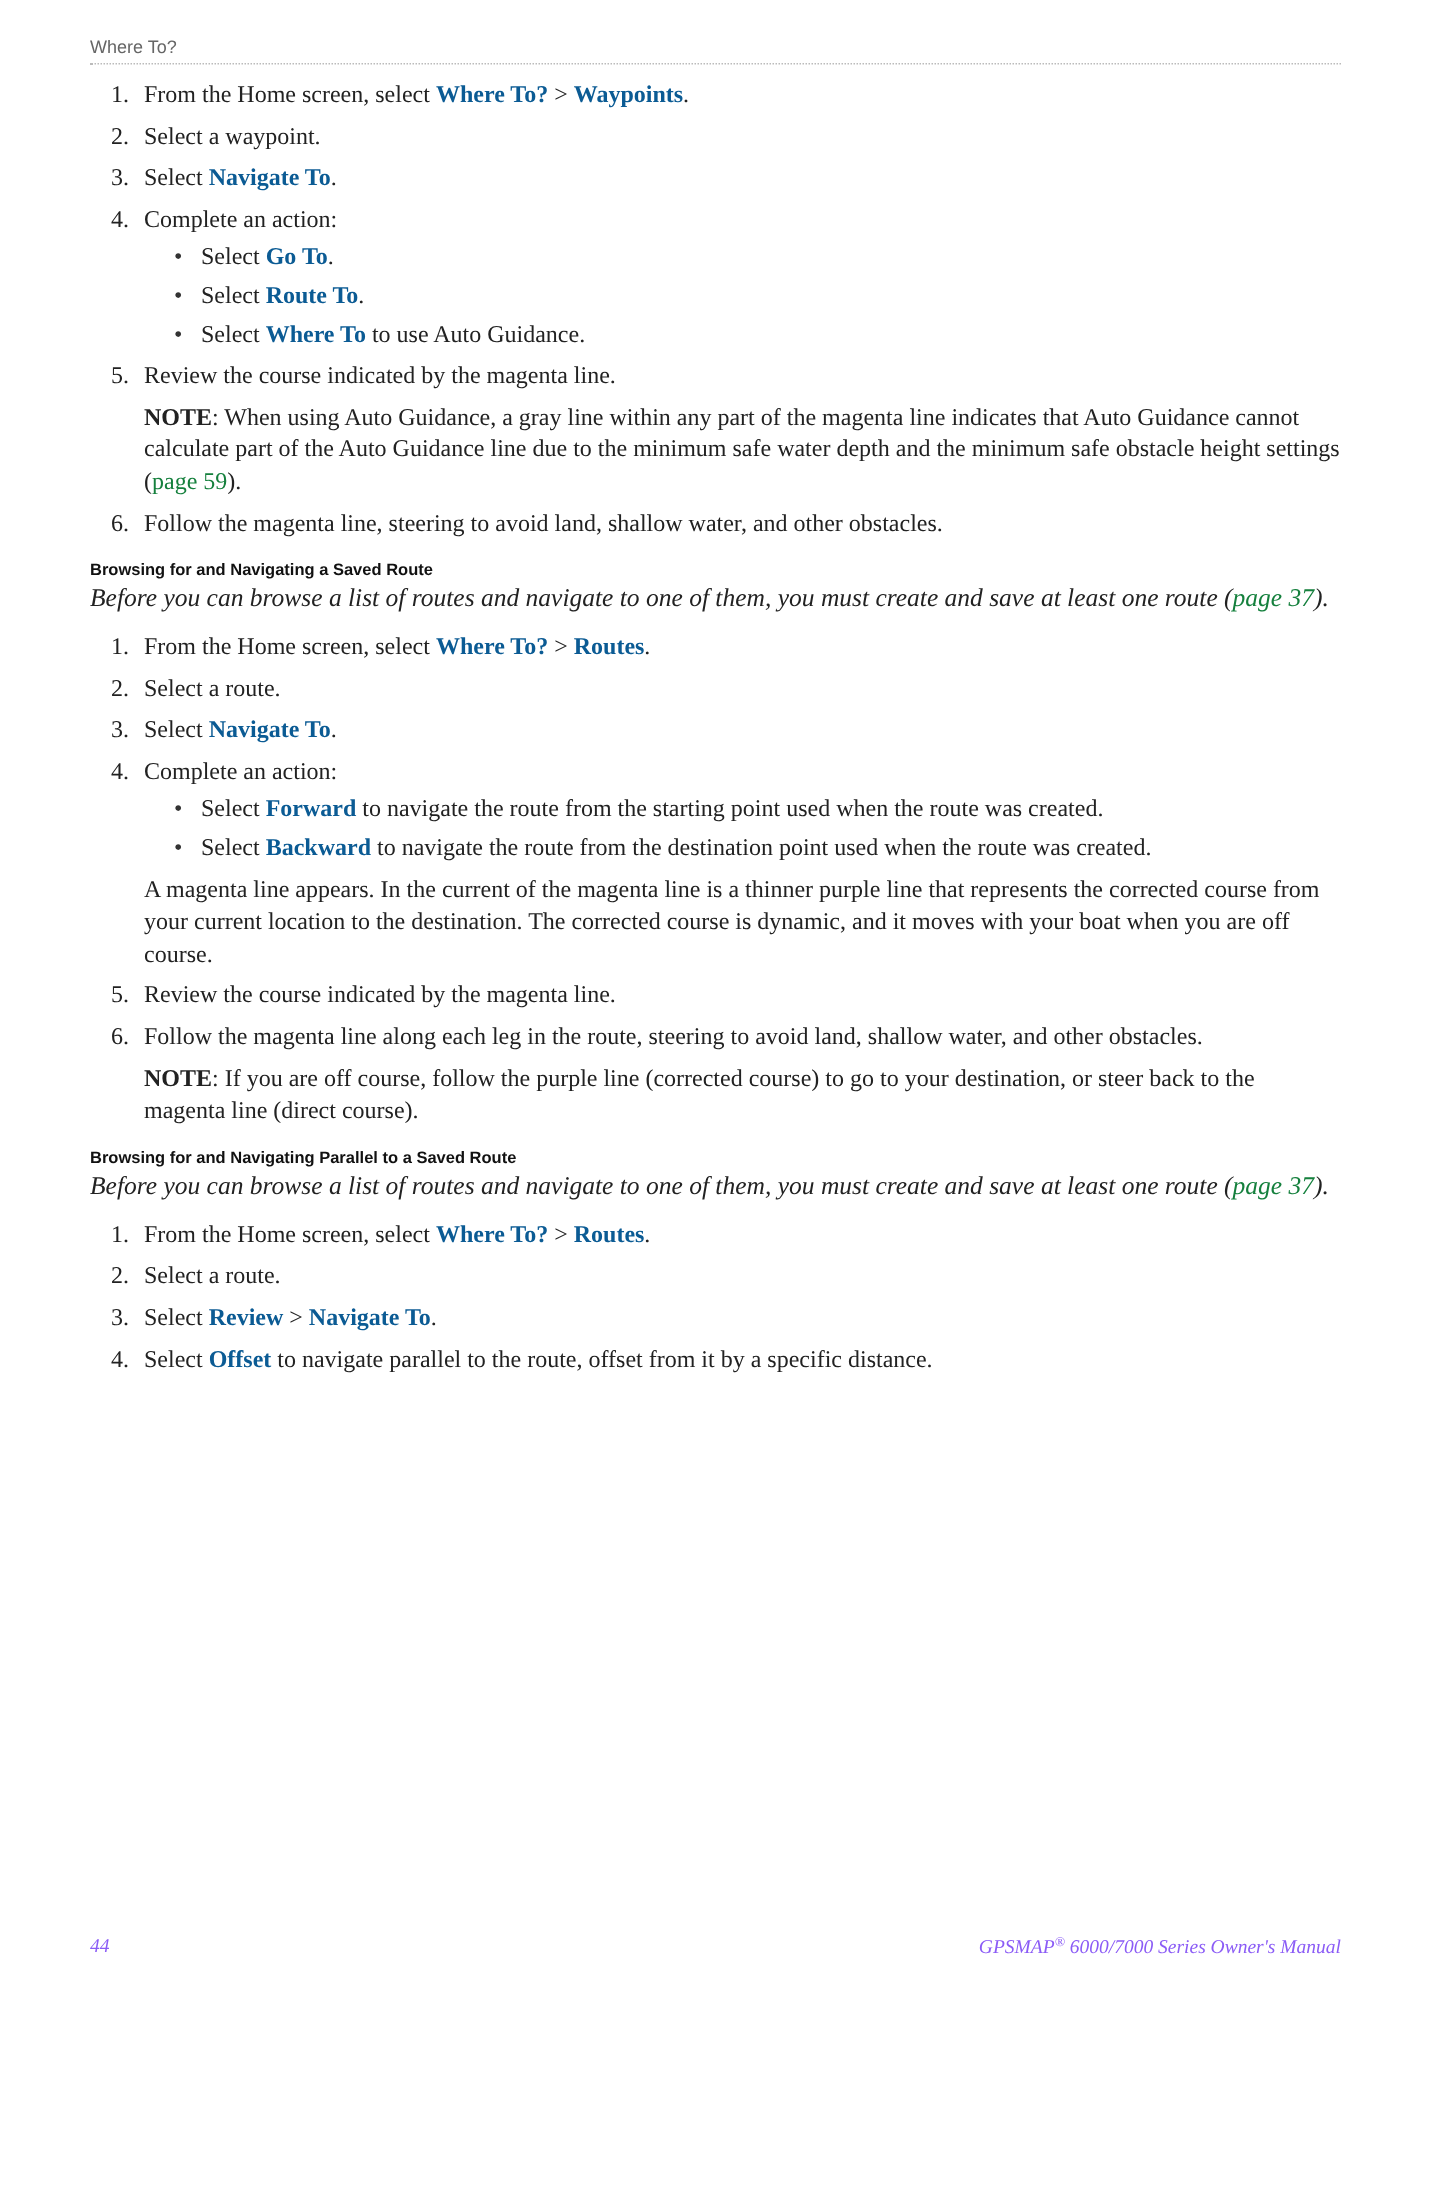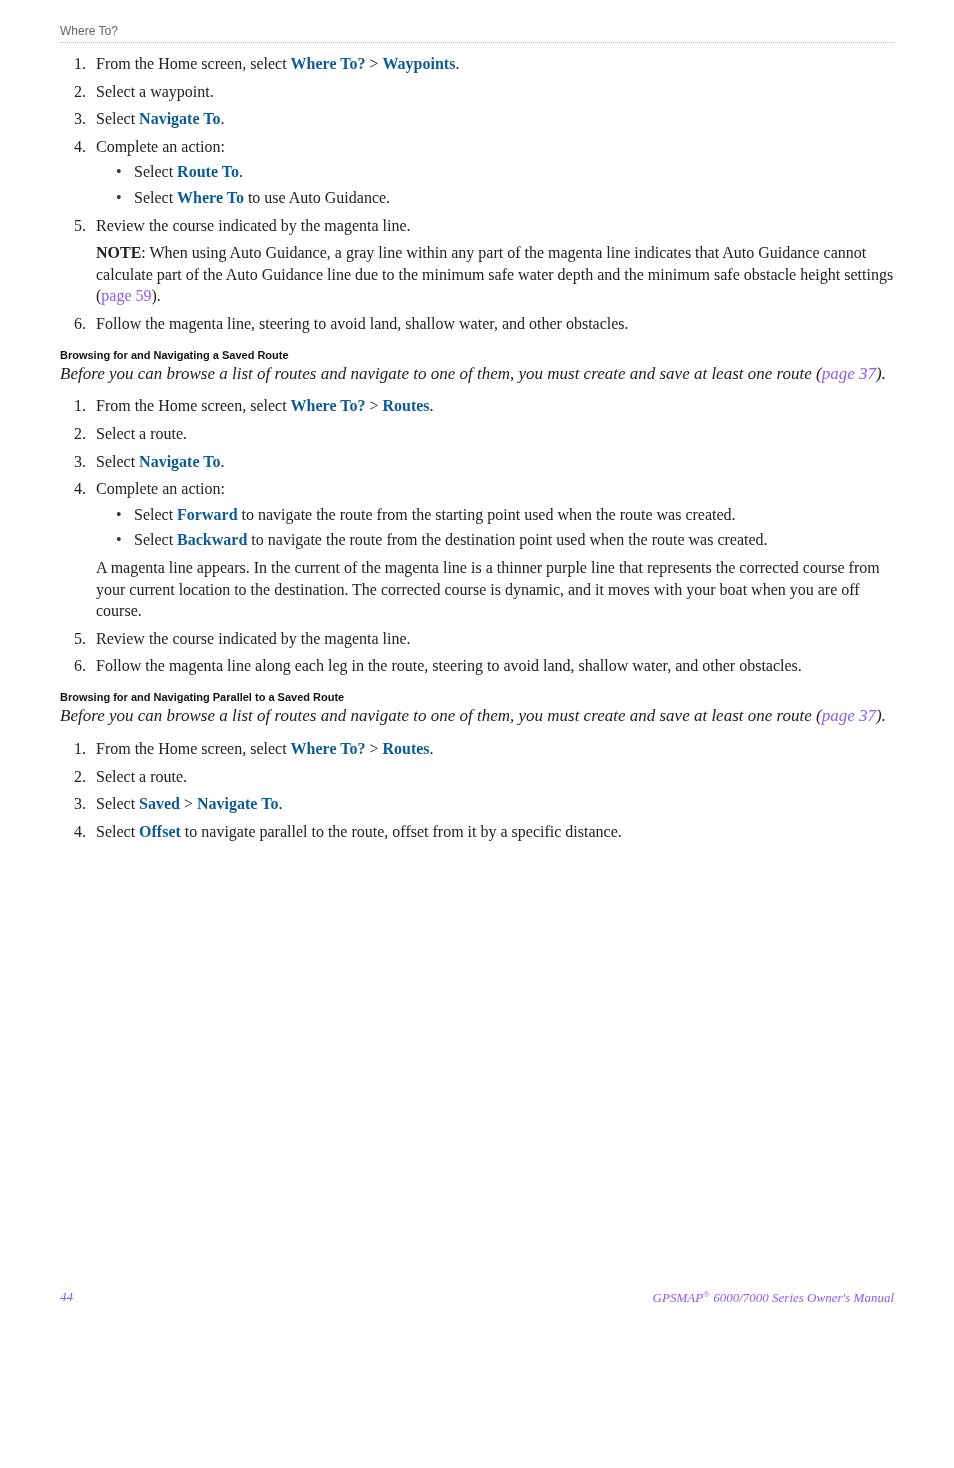--- a/index.html
+++ b/index.html
@@ -5,21 +5,21 @@
   * { box-sizing: border-box; margin: 0; padding: 0; }
   html, body { width: 954px; height: 1468px; background: #fff; font-family: Georgia, 'Times New Roman', serif; color: #222; }
   .page { padding: 24px 60px 0 60px; width: 954px; height: 1340px; position: relative; }
   .running-head { font-family: Arial, Helvetica, sans-serif; font-size: 12px; color: #666; padding-bottom: 4px; border-bottom: 1px dotted #bbb; margin-bottom: 10px; }
   ol.main { list-style: decimal; padding-left: 30px; }
   ol.main > li { font-size: 16px; line-height: 1.35; margin-bottom: 6px; padding-left: 6px; }
   ul.sub { list-style: none; padding-left: 20px; margin-top: 4px; margin-bottom: 2px; }
   ul.sub > li { font-size: 16px; line-height: 1.35; margin-bottom: 4px; }
   ul.sub > li::before { content: "•"; display: inline-block; width: 18px; color: #333; }
   .bold-link { color: #0b5b94; font-weight: bold; }
-  .page-link { color: #8b5cf6; }
+  .page-link { color: #15803d; }
   .note-label { font-weight: bold; }
   .li-body { margin-top: 6px; }
   .section-head { font-family: Arial, Helvetica, sans-serif; font-weight: bold; font-size: 11px; margin-top: 14px; margin-bottom: 2px; color: #111; }
   .intro { font-size: 17px; line-height: 1.35; margin-bottom: 10px; font-style: italic; }
   .gt { color: #222; }
   .footer { position: absolute; bottom: 34px; left: 60px; right: 60px; display: flex; justify-content: space-between; font-family: Georgia, serif; font-style: italic; font-size: 13px; color: #8b5cf6; }
   .footer .pg { font-style: italic; }
   .footer .man { font-style: italic; }
   .sup { font-size: 9px; vertical-align: super; font-style: italic; }
 </style>
@@ -34,20 +34,21 @@
     <li>
       <span>From the Home screen, select </span><span class="bold-link">Where To?</span><span class="gt"> &gt; </span><span class="bold-link">Waypoints</span><span>.</span>
     </li>
     <li>Select a waypoint.</li>
     <li>
       <span>Select </span><span class="bold-link">Navigate To</span><span>.</span>
     </li>
     <li>
       <span>Complete an action:</span>
       <ul class="sub">
+        <li><span>Select </span><span class="bold-link">Go To</span><span>.</span></li>
         <li><span>Select </span><span class="bold-link">Route To</span><span>.</span></li>
         <li><span>Select </span><span class="bold-link">Where To</span><span> to use Auto Guidance.</span></li>
       </ul>
     </li>
     <li>
       <span>Review the course indicated by the magenta line.</span>
       <div class="li-body">
         <span class="note-label">NOTE</span><span>: When using Auto Guidance, a gray line within any part of the magenta line indicates that Auto Guidance cannot calculate part of the Auto Guidance line due to the minimum safe water depth and the minimum safe obstacle height settings (</span><span class="page-link">page 59</span><span>).</span>
       </div>
     </li>
@@ -70,34 +71,37 @@
       <span>Complete an action:</span>
       <ul class="sub">
         <li><span>Select </span><span class="bold-link">Forward</span><span> to navigate the route from the starting point used when the route was created.</span></li>
         <li><span>Select </span><span class="bold-link">Backward</span><span> to navigate the route from the destination point used when the route was created.</span></li>
       </ul>
       <div class="li-body">A magenta line appears. In the current of the magenta line is a thinner purple line that represents the corrected course from your current location to the destination. The corrected course is dynamic, and it moves with your boat when you are off course.</div>
     </li>
     <li>Review the course indicated by the magenta line.</li>
     <li>
       <span>Follow the magenta line along each leg in the route, steering to avoid land, shallow water, and other obstacles.</span>
+      <div class="li-body">
+        <span class="note-label">NOTE</span><span>: If you are off course, follow the purple line (corrected course) to go to your destination, or steer back to the magenta line (direct course).</span>
+      </div>
     </li>
   </ol>
 
   <div class="section-head">Browsing for and Navigating Parallel to a Saved Route</div>
   <div class="intro">
     <span>Before you can browse a list of routes and navigate to one of them, you must create and save at least one route (</span><span class="page-link">page 37</span><span>).</span>
   </div>
   <ol class="main">
     <li>
       <span>From the Home screen, select </span><span class="bold-link">Where To?</span><span class="gt"> &gt; </span><span class="bold-link">Routes</span><span>.</span>
     </li>
     <li>Select a route.</li>
     <li>
-      <span>Select </span><span class="bold-link">Saved</span><span class="gt"> &gt; </span><span class="bold-link">Navigate To</span><span>.</span>
+      <span>Select </span><span class="bold-link">Review</span><span class="gt"> &gt; </span><span class="bold-link">Navigate To</span><span>.</span>
     </li>
     <li>
       <span>Select </span><span class="bold-link">Offset</span><span> to navigate parallel to the route, offset from it by a specific distance.</span>
     </li>
   </ol>
 
   <div class="footer">
     <span class="pg">44</span>
     <span class="man">
       <span>GPSMAP</span><span class="sup">®</span><span> 6000/7000 Series Owner's Manual</span>

